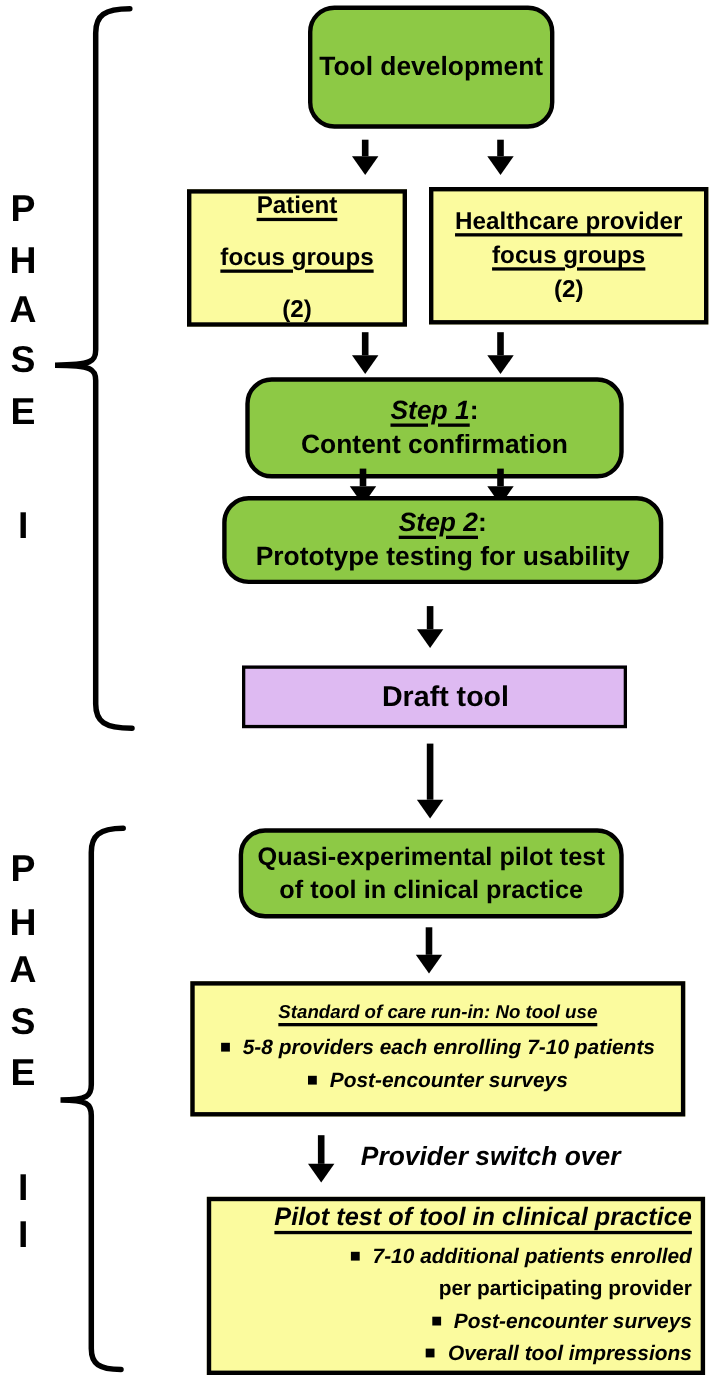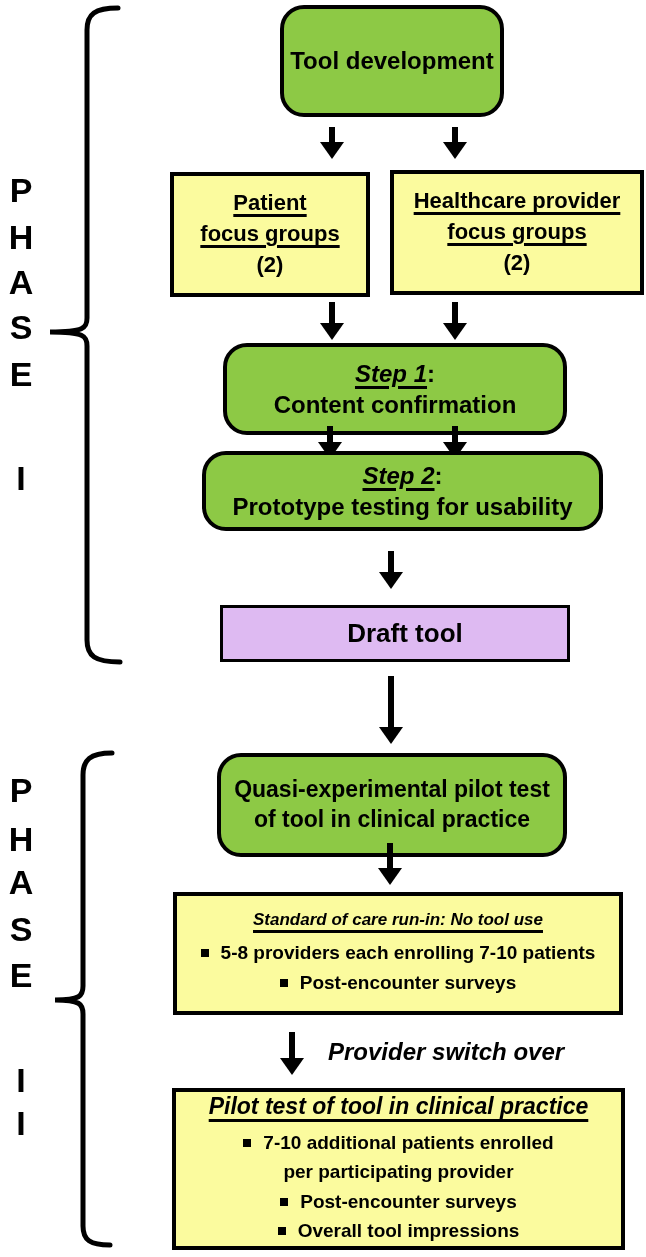--- a/index.html
+++ b/index.html
@@ -58,20 +58,21 @@
     font-weight:bold;
     text-decoration:underline;
     text-decoration-thickness:2.5px;
     text-underline-offset:5px;
     white-space:nowrap;
     margin-bottom:8px;
   }
   .bullet-line{
     font-size:19px;font-weight:bold;line-height:1.55;
     white-space:nowrap;
+    font-style:italic;
   }
   .bullet-cont{
     font-size:19px;font-weight:bold;line-height:1.55;
     white-space:nowrap;
   }
   .sq{
     display:inline-block;
     width:8px;height:8px;
     background:#000;
     margin-right:12px;
@@ -128,21 +129,21 @@
 
   <div class="arrow" style="left:319px;top:127px;height:32px;">
       <div class="stem"></div>
       <div class="head"></div>
     </div>
   <div class="arrow" style="left:442px;top:127px;height:32px;">
       <div class="stem"></div>
       <div class="head"></div>
     </div>
 
-  <div class="fbox yellow t22" style="left:170px;top:172px;width:200px;height:125px;">
+  <div class="fbox yellow t22" style="left:170px;top:172px;width:200px;height:125px;gap:16px;">
     <div class="u">Patient</div>
     <div class="u">focus groups</div>
     <div>(2)</div>
   </div>
 
   <div class="fbox yellow t22" style="left:390px;top:170px;width:254px;height:125px;">
     <div class="u">Healthcare provider</div>
     <div class="u">focus groups</div>
     <div>(2)</div>
   </div>
@@ -182,21 +183,21 @@
 
   <div class="fbox purple t26" style="left:220px;top:605px;width:350px;height:57px;border-width:3px;padding-left:20px;">
     <div>Draft tool</div>
   </div>
 
   <div class="arrow" style="left:378px;top:676px;height:68px;">
       <div class="stem"></div>
       <div class="head"></div>
     </div>
 
-  <div class="fbox green t23" style="left:217px;top:753px;width:350px;height:104px;">
+  <div class="fbox green t23" style="left:217px;top:753px;width:350px;height:82px;">
     <div>Quasi-experimental pilot test</div>
     <div>of tool in clinical practice</div>
   </div>
 
   <div class="arrow" style="left:377px;top:843px;height:42px;">
       <div class="stem"></div>
       <div class="head"></div>
     </div>
 
   <div class="fbox yellow" style="left:173px;top:892px;width:450px;height:123px;padding:6px 8px;">
@@ -204,21 +205,21 @@
     <div class="bullet-line"><span class="sq"></span><span>5-8 providers each enrolling 7-10 patients</span></div>
     <div class="bullet-line"><span class="sq"></span><span>Post-encounter surveys</span></div>
   </div>
 
   <div class="arrow" style="left:279px;top:1032px;height:43px;">
       <div class="stem"></div>
       <div class="head"></div>
     </div>
   <div class="switch-note" style="left:328px;top:1038px;">Provider switch over</div>
 
-  <div class="fbox yellow" style="left:172px;top:1088px;width:453px;height:162px;padding:6px 8px;">
+  <div class="fbox yellow" style="left:188px;top:1088px;width:453px;height:162px;padding:6px 8px;align-items:flex-end;">
     <div class="box-title" style="font-size:23px;">Pilot test of tool in clinical practice</div>
     <div class="bullet-line"><span class="sq"></span><span>7-10 additional patients enrolled</span></div>
     <div class="bullet-cont">per participating provider</div>
     <div class="bullet-line"><span class="sq"></span><span>Post-encounter surveys</span></div>
     <div class="bullet-line"><span class="sq"></span><span>Overall tool impressions</span></div>
   </div>
 
 </div>
 
 </body></html>

